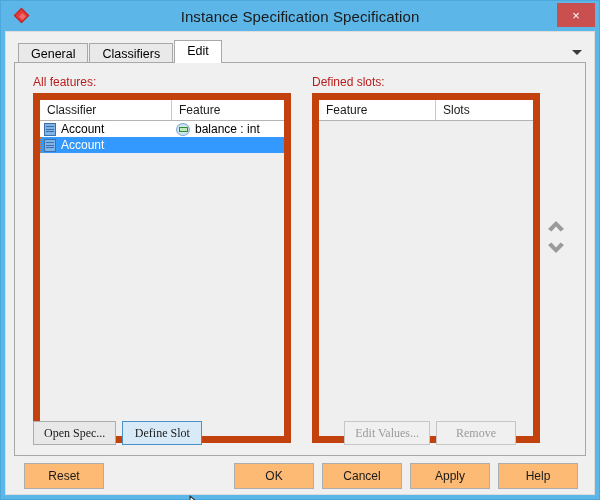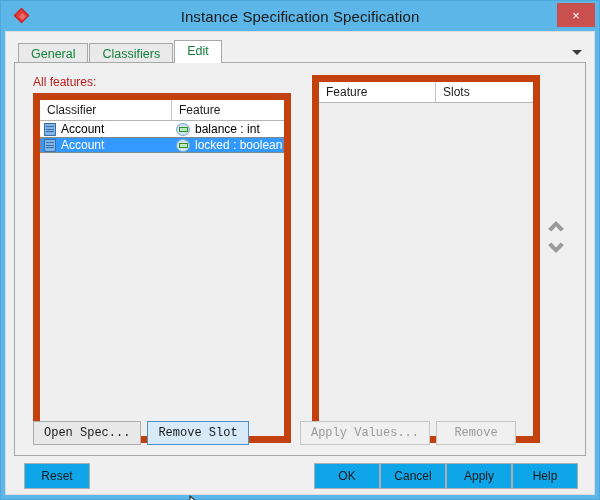--- a/index.html
+++ b/index.html
@@ -90,21 +90,21 @@
     background: #f0f0f0;
     margin-top: 7px;
   }
   .tab {
     height: 20px;
     padding: 0 12px;
     margin-right: 1px;
     display: flex;
     align-items: center;
     font-size: 12.5px;
-    color: #15803d;
+    color: #000000;
     background: #e9e9e9;
     border: 1px solid #a8a8a8;
     border-bottom: none;
     cursor: default;
     position: relative;
     top: 1px;
   }
   .tab.active {
     background: #ffffff;
     height: 23px;
@@ -286,21 +286,21 @@
     height: 24px;
     padding: 0 10px;
     font-size: 12px;
     color: #1a1a1a;
     background: #e8e8e8;
     border: 1px solid #adadad;
     cursor: pointer;
     display: flex;
     align-items: center;
     justify-content: center;
-    font-family: Liberation Mono, monospace;
+    font-family: Liberation Serif, serif;
   }
   .btn.hot {
     background: #d8eaf8;
     border-color: #4a90c8;
   }
   .btn.disabled {
     color: #9a9a9a;
     background: #f0f0f0;
     border-color: #c6c6c6;
     cursor: default;
@@ -313,29 +313,29 @@
     display: flex;
     align-items: center;
     background: #f0f0f0;
     padding: 0 8px;
     border-top: 1px solid #f0f0f0;
   }
   .dlgbar .left { margin-left: 10px; }
   .dlgbar .right {
     margin-left: auto;
     display: flex;
-    gap: 0;
+    gap: 8px;
     margin-right: 8px;
   }
   .btn-dlg {
-    width: 66px;
+    width: 80px;
     height: 26px;
     font-size: 12px;
     color: #1a1a1a;
-    background: #0ea5e9;
+    background: #fdba74;
     border: 1px solid #adadad;
     cursor: pointer;
     display: flex;
     align-items: center;
     justify-content: center;
     font-family: "Liberation Sans", sans-serif;
   }
 
   
   .cursor {
@@ -403,34 +403,29 @@
 
               <div class="lrow selected">
                 <div class="lcell" style="width:132px">
                   <span class="icon-class">
                       <i></i>
                       <i></i>
                       <i></i>
                     </span>
                   <span>Account</span>
                 </div>
-                <div class="lcell" style="flex:1">
-                  <span class="icon-prop">
-                      <i></i>
-                    </span>
-                  <span>locked : boolean</span>
-                </div>
               </div>
 
               <div class="lbody-filler" style="height:100%"></div>
             </div>
           </div>
         </div>
 
         <div class="pane pane-right">
+          <div class="pane-label">Defined slots:</div>
           <div class="listbox">
             <div class="lhead">
               <div class="lhead-cell" style="width:117px">Feature</div>
               <div class="lhead-cell" style="flex:1;border-right:none">Slots</div>
             </div>
             <div class="lbody lbody-filler"></div>
           </div>
         </div>
 
         <div class="movecol">
@@ -444,24 +439,24 @@
               <path d="M9 12 L1 4 L4.5 1.5 L9 6.4 L13.5 1.5 L17 4 Z" fill="#9a9a9a"></path>
             </svg>
           </div>
         </div>
 
       </div>
 
       <div class="actionrow">
         <div class="left">
           <div class="btn">Open Spec...</div>
-          <div class="btn hot">Remove Slot</div>
+          <div class="btn hot">Define Slot</div>
         </div>
         <div class="right">
-          <div class="btn disabled">Apply Values...</div>
+          <div class="btn disabled">Edit Values...</div>
           <div class="btn disabled">Remove</div>
         </div>
       </div>
 
       <div class="cursor">
         <svg width="16" height="22" viewBox="0 0 16 22" aria-hidden="true">
           <path d="M1 1 L1 16 L5 12.2 L7.6 18.6 L10.2 17.4 L7.7 11.3 L13 11.3 Z" fill="#ffffff" stroke="#333333" stroke-width="1.1" stroke-linejoin="round"></path>
         </svg>
       </div>
 

